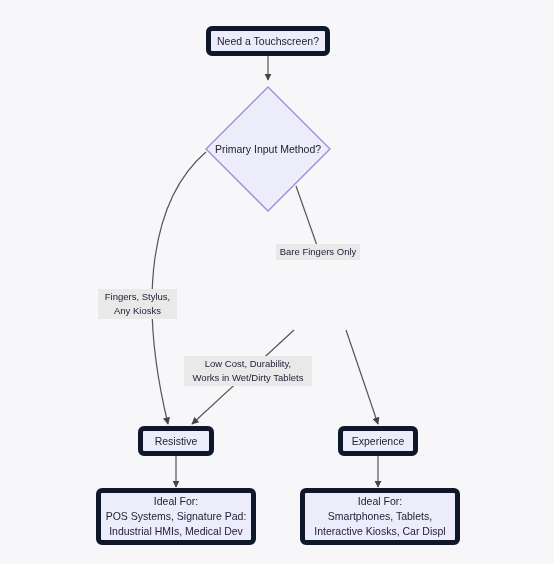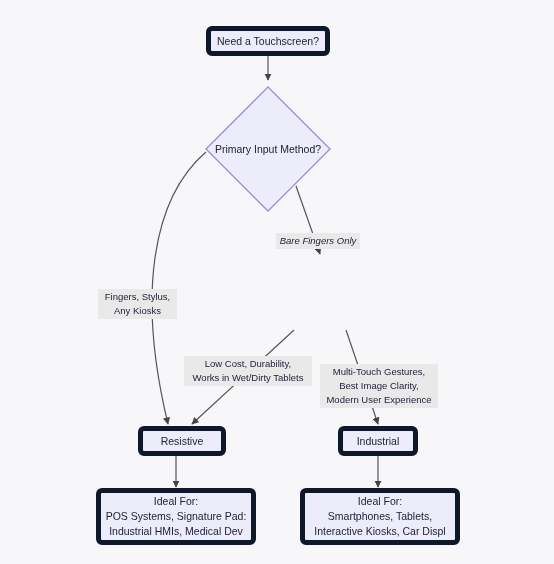--- a/index.html
+++ b/index.html
@@ -122,29 +122,29 @@
   </div>
 
   <div class="diamond-wrap" style="left:205px; top:86px; width:126px; height:126px;">
     <svg class="diamond-shape" viewBox="0 0 126 126">
       <polygon points="63,1 125,63 63,125 1,63" fill="#ececfb" stroke="#9f8fd4" stroke-width="1.4"></polygon>
     </svg>
     <div class="diamond-label">Primary Input Method?</div>
   </div>
 
 
-  <div class="node" style="left:138px; top:426px; width:88px; height:30px;">
+  <div class="node" style="left:138px; top:426px; width:76px; height:30px;">
     <span class="lines">
       <span>Resistive</span>
     </span>
   </div>
 
   <div class="node" style="left:338px; top:426px; width:80px; height:30px;">
     <span class="lines">
-      <span>Industrial</span>
+      <span>Experience</span>
     </span>
   </div>
 
   <div class="node" style="left:96px; top:488px; width:160px; height:57px;">
     <span class="lines">
       <span>Ideal For:</span>
       <span>POS Systems, Signature Pad:</span>
       <span>Industrial HMIs, Medical Dev</span>
     </span>
   </div>
@@ -157,34 +157,27 @@
     </span>
   </div>
 
   <div class="edge-label" style="left:98px; top:289px; width:79px; height:30px;">
     <span class="lines">
       <span>Fingers, Stylus,</span>
       <span>Any Kiosks</span>
     </span>
   </div>
 
-  <div class="edge-label" style="left:276px; top:233px; width:84px; height:16px;font-style:italic;">
+  <div class="edge-label" style="left:276px; top:244px; width:84px; height:16px;">
     <span class="lines">
       <span>Bare Fingers Only</span>
     </span>
   </div>
 
   <div class="edge-label" style="left:184px; top:356px; width:128px; height:30px;">
     <span class="lines">
       <span>Low Cost, Durability,</span>
       <span>Works in Wet/Dirty Tablets</span>
     </span>
   </div>
 
-  <div class="edge-label" style="left:320px; top:364px; width:118px; height:44px;">
-    <span class="lines">
-      <span>Multi-Touch Gestures,</span>
-      <span>Best Image Clarity,</span>
-      <span>Modern User Experience</span>
-    </span>
-  </div>
 
 </div>
 
 </body></html>

